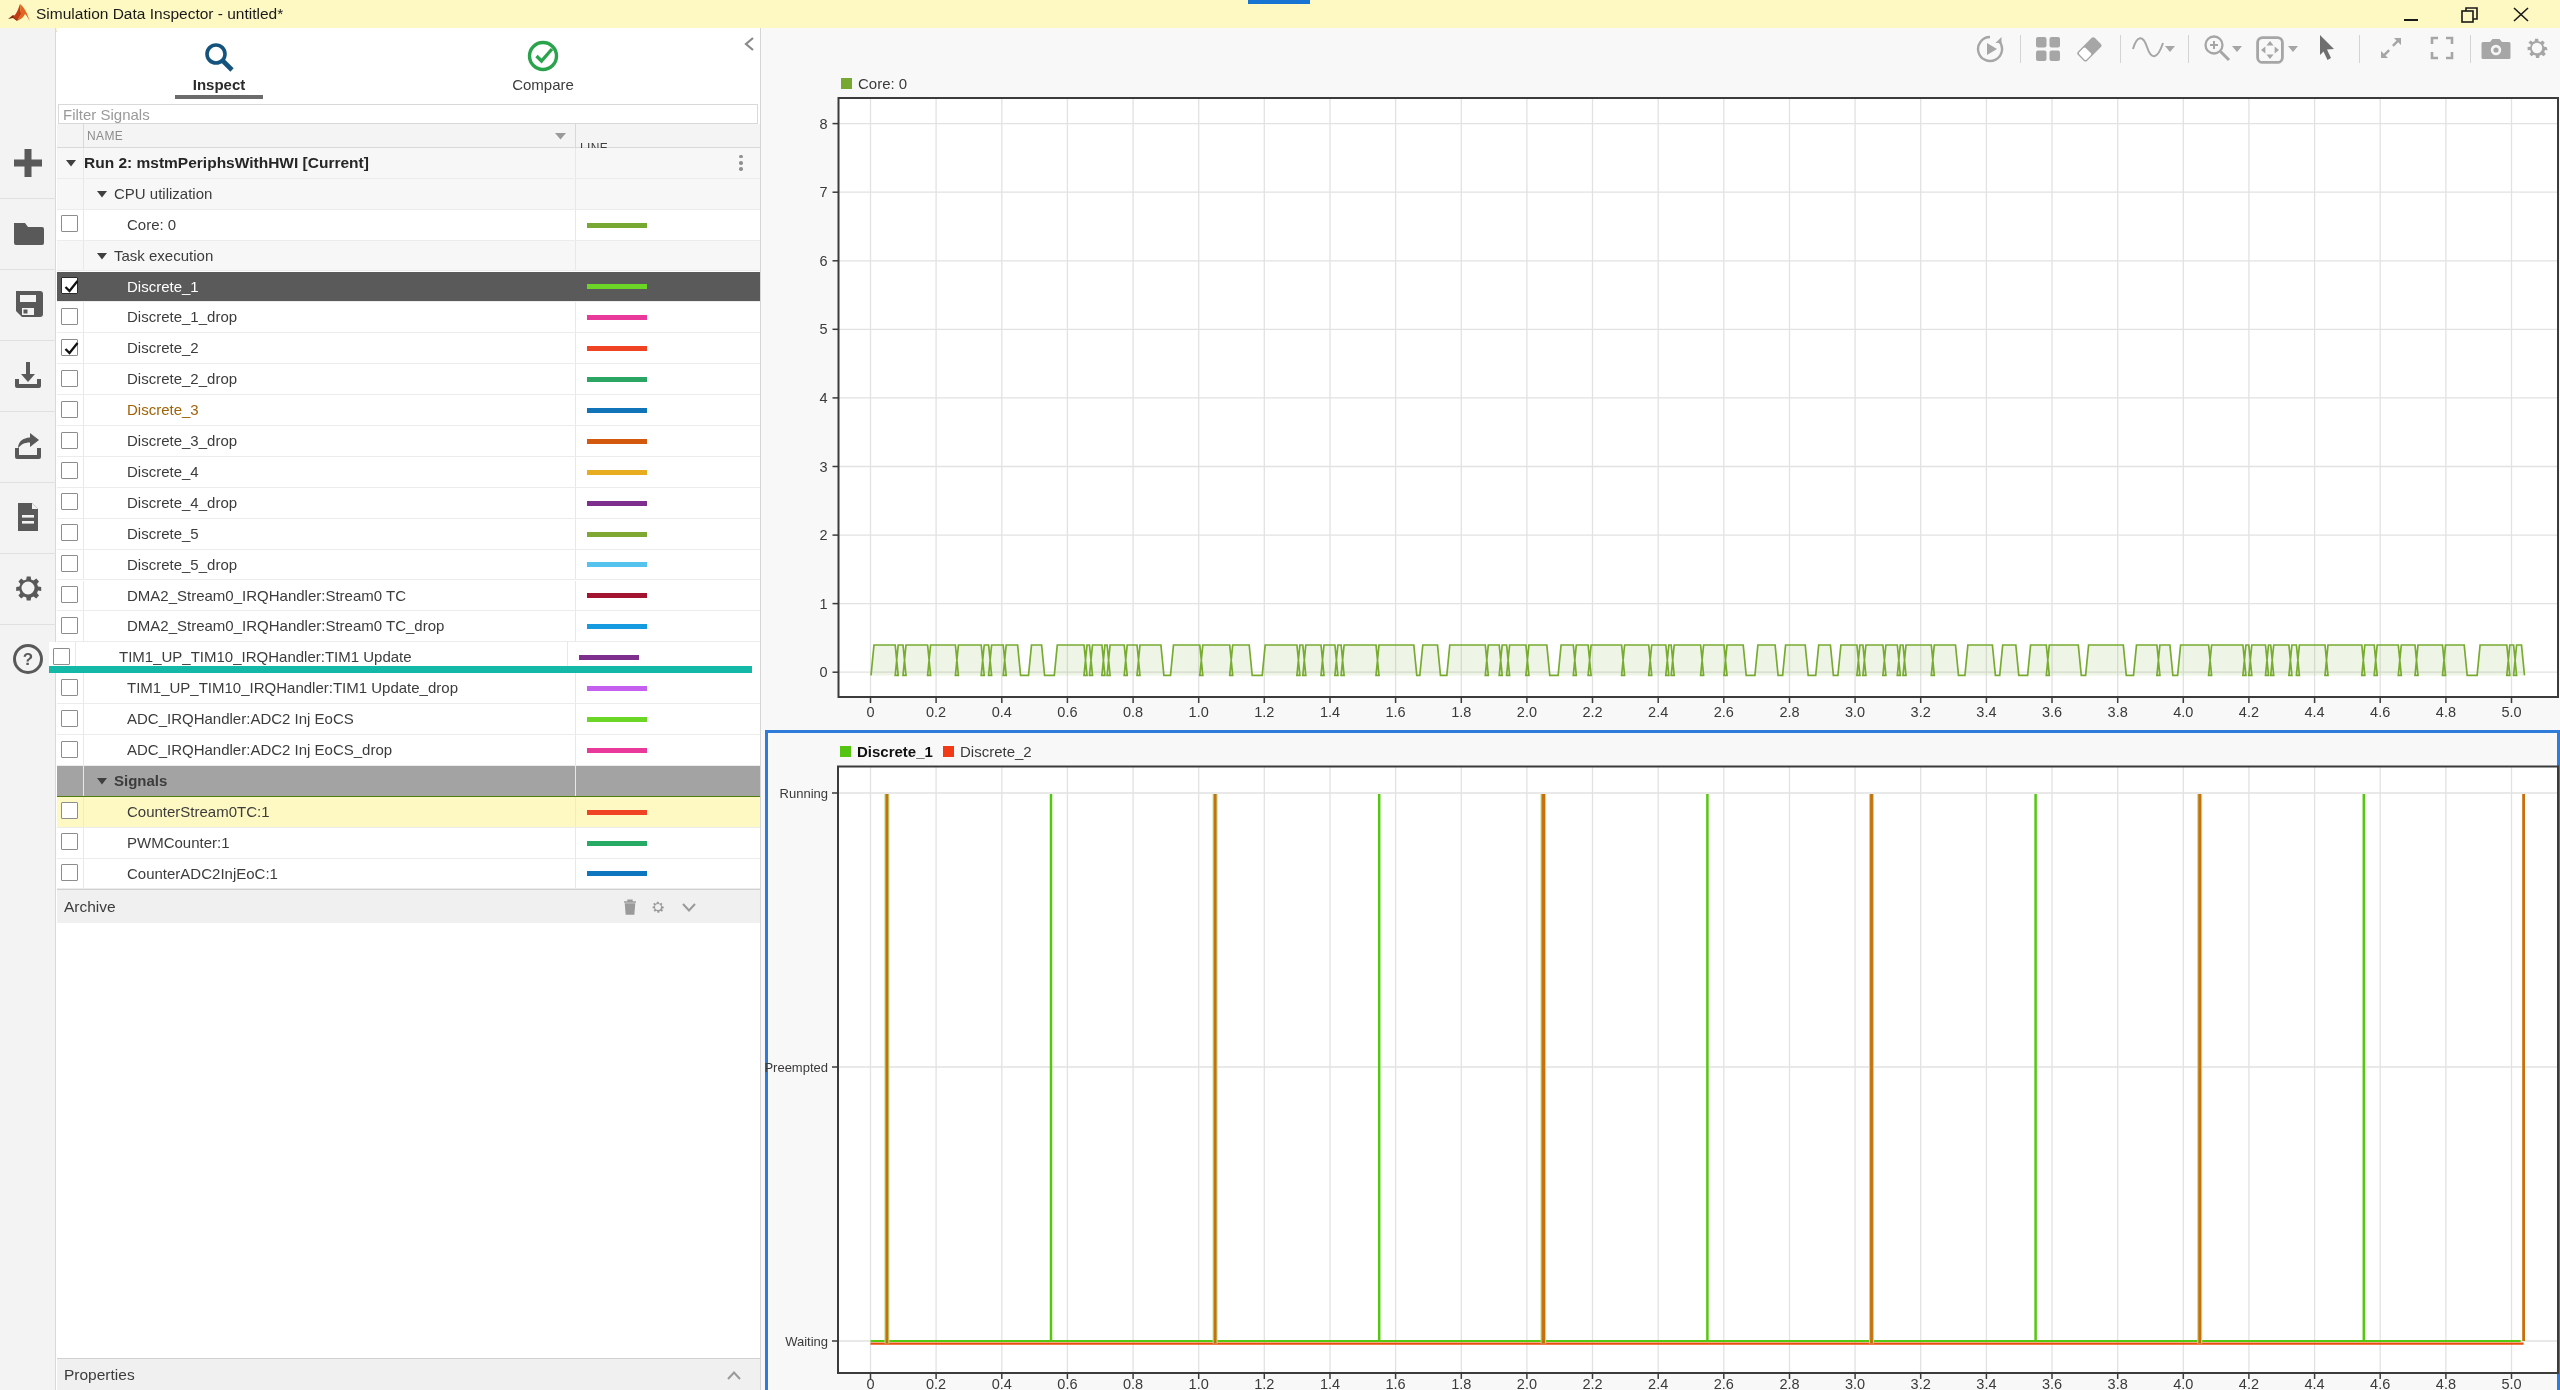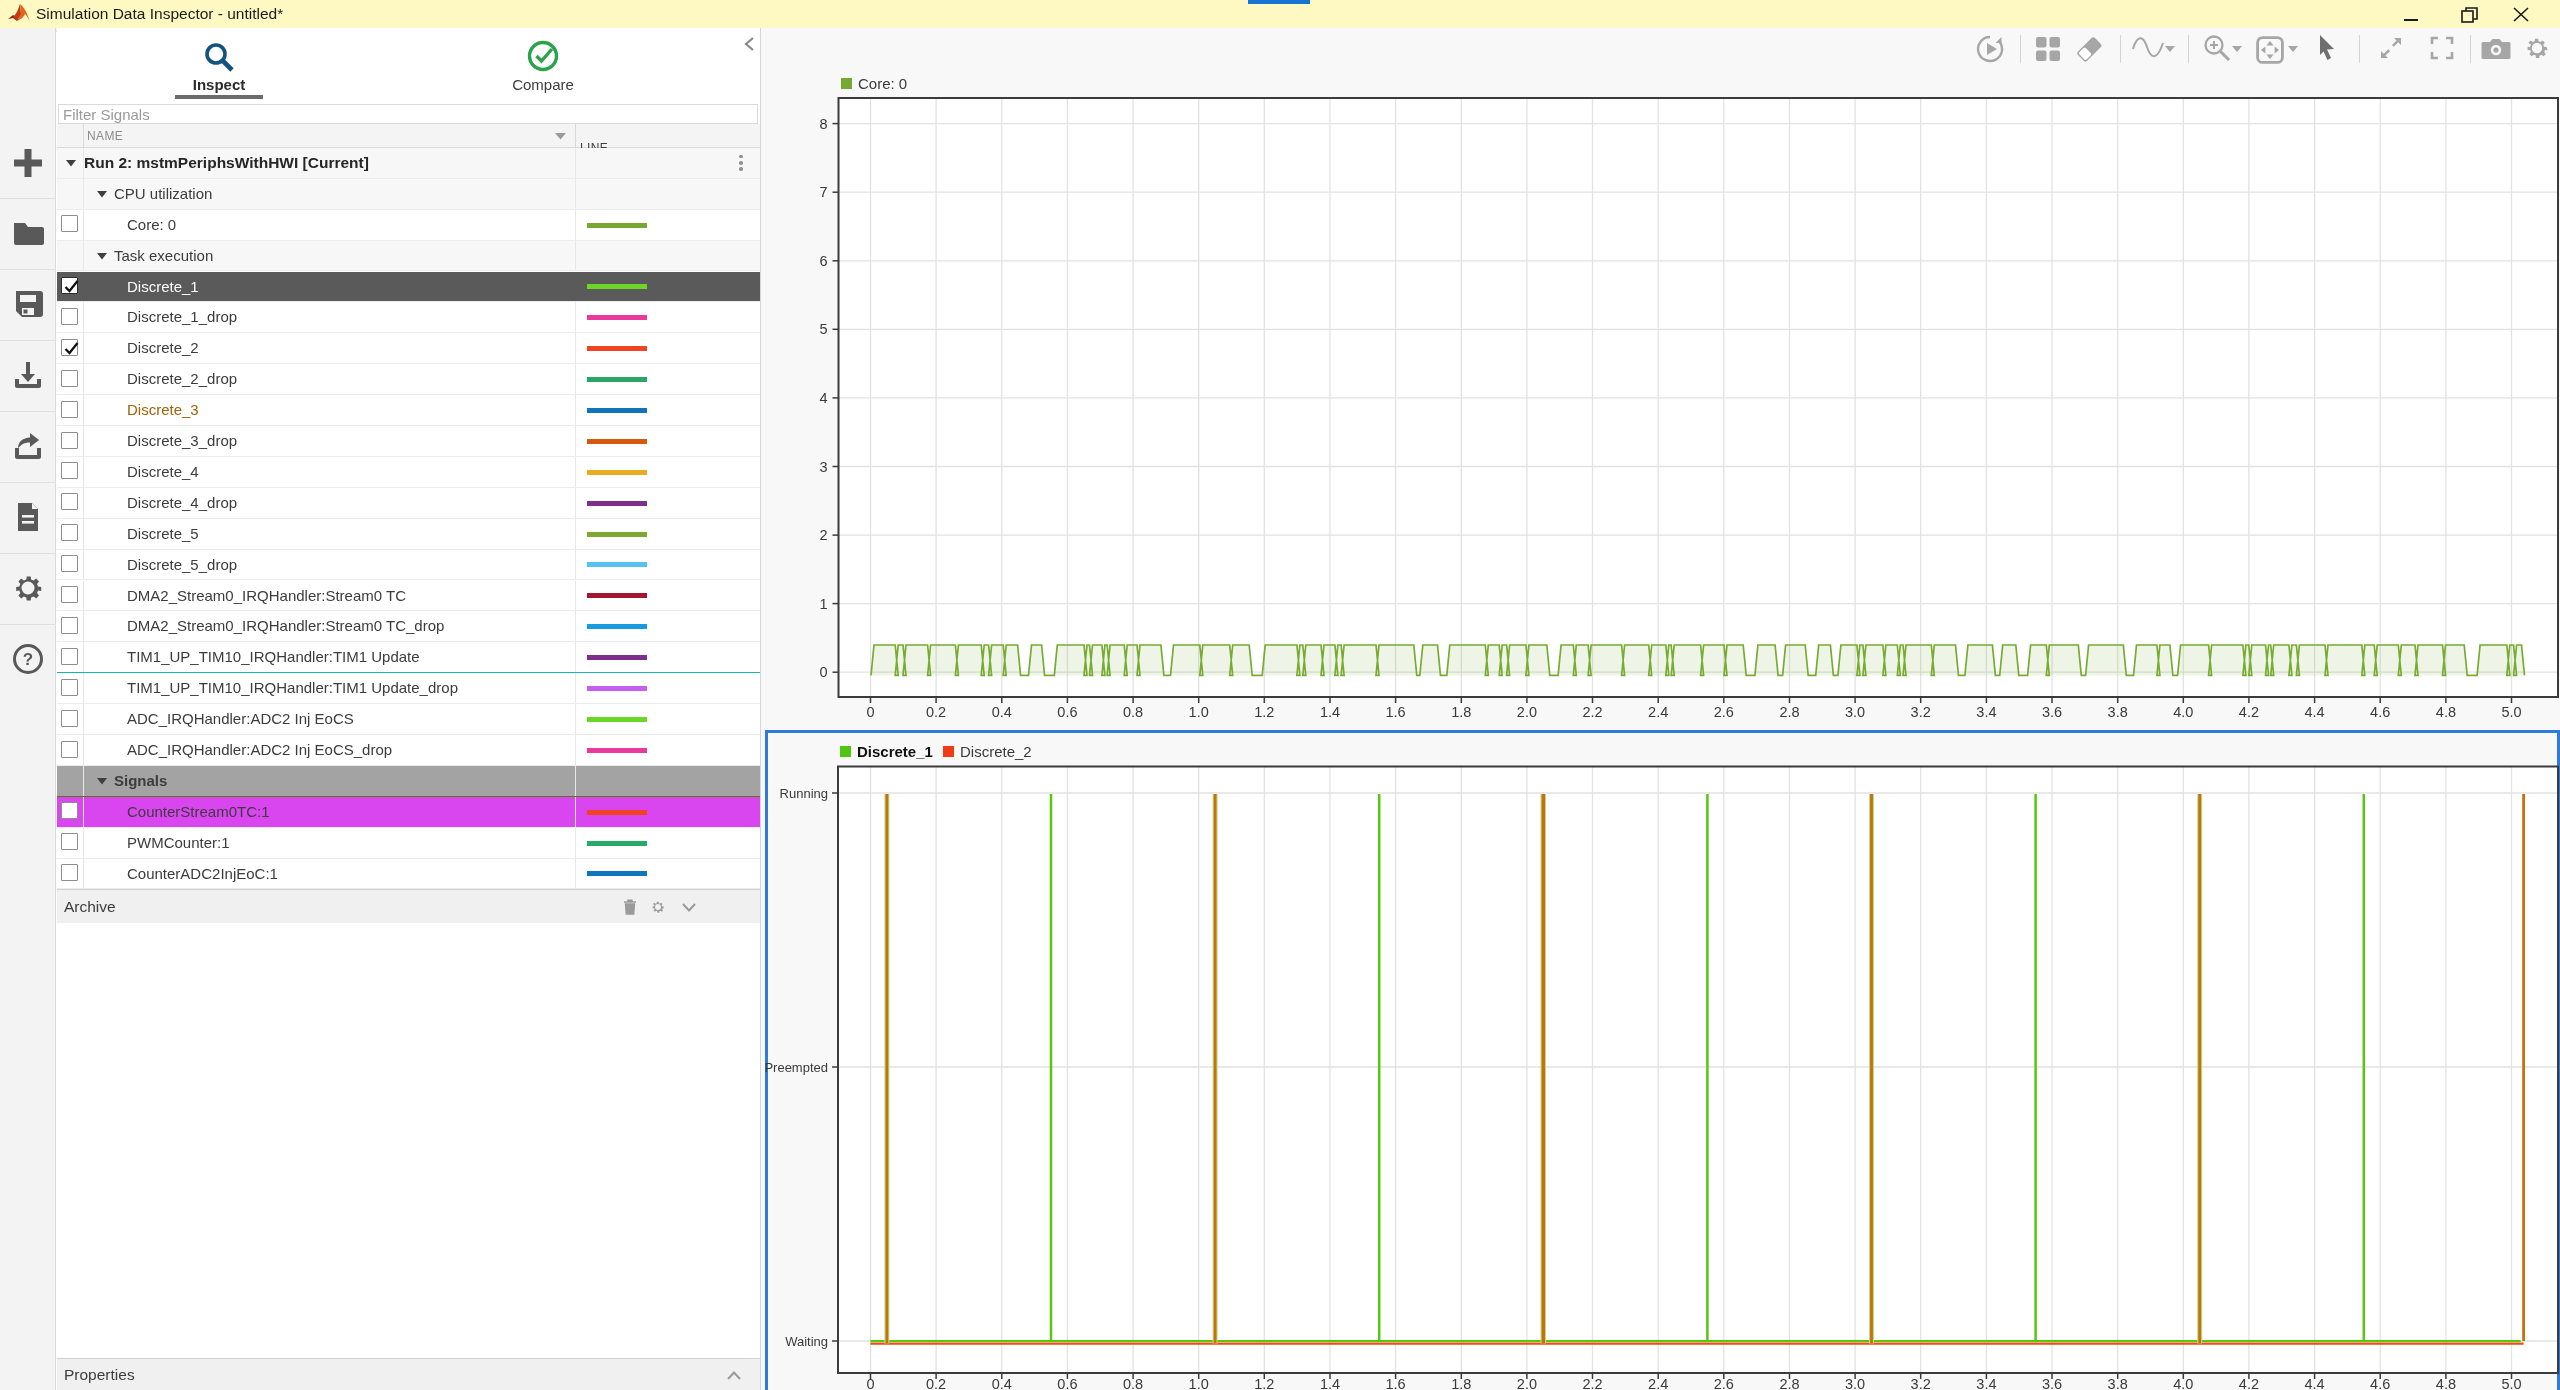--- a/index.html
+++ b/index.html
@@ -222,21 +222,21 @@
     <div style="position:absolute;left:70px;top:0;line-height:30.9px;font-size:15px;color:#3c3c3c;white-space:nowrap">DMA2_Stream0_IRQHandler:Stream0 TC</div>
     <div style="position:absolute;left:530px;top:12.9px;width:60px;height:5px;background:#a21430"></div>
   </div>
 <div style="position:absolute;left:57px;width:703px;top:611.4px;height:30.9px;background:#fff;border-bottom:1px solid #ececec;">
     <div style="position:absolute;left:26px;top:0;bottom:0;width:1px;background:#e8e8e8"></div>
     <div style="position:absolute;left:518px;top:0;bottom:0;width:1px;background:#e8e8e8"></div>
     <div style="position:absolute;left:4px;top:5.5px;width:17px;height:17px;background:#fff;border:1.5px solid #8d8d8d;border-radius:1px;"></div>
     <div style="position:absolute;left:70px;top:0;line-height:30.9px;font-size:15px;color:#3c3c3c;white-space:nowrap">DMA2_Stream0_IRQHandler:Stream0 TC_drop</div>
     <div style="position:absolute;left:530px;top:12.9px;width:60px;height:5px;background:#169be0"></div>
   </div>
-<div style="position:absolute;left:57px;width:703px;top:642.3px;height:30.9px;background:#fff;border-bottom:1px solid #14b8a6;padding-left:48px;">
+<div style="position:absolute;left:49px;width:703px;top:642.3px;height:30.9px;background:#fff;border-bottom:7px solid #14b8a6;padding-left:48px;">
     <div style="position:absolute;left:26px;top:0;bottom:0;width:1px;background:#e8e8e8"></div>
     <div style="position:absolute;left:518px;top:0;bottom:0;width:1px;background:#e8e8e8"></div>
     <div style="position:absolute;left:4px;top:5.5px;width:17px;height:17px;background:#fff;border:1.5px solid #8d8d8d;border-radius:1px;"></div>
     <div style="position:absolute;left:70px;top:0;line-height:30.9px;font-size:15px;color:#3c3c3c;white-space:nowrap">TIM1_UP_TIM10_IRQHandler:TIM1 Update</div>
     <div style="position:absolute;left:530px;top:12.9px;width:60px;height:5px;background:#7e2f8e"></div>
   </div>
 <div style="position:absolute;left:57px;width:703px;top:673.2px;height:30.9px;background:#fff;border-bottom:1px solid #ececec;">
     <div style="position:absolute;left:26px;top:0;bottom:0;width:1px;background:#e8e8e8"></div>
     <div style="position:absolute;left:518px;top:0;bottom:0;width:1px;background:#e8e8e8"></div>
     <div style="position:absolute;left:4px;top:5.5px;width:17px;height:17px;background:#fff;border:1.5px solid #8d8d8d;border-radius:1px;"></div>
@@ -260,21 +260,21 @@
 <div style="position:absolute;left:57px;width:703px;top:765.9px;height:30.9px;background:#a3a3a3;border-bottom:1px solid #4d7c0f;font-weight:bold;">
     <div style="position:absolute;left:26px;top:0;bottom:0;width:1px;background:#e8e8e8"></div>
     <div style="position:absolute;left:518px;top:0;bottom:0;width:1px;background:#e8e8e8"></div>
     <div style="position:absolute;left:40px;top:0">
       <svg width="10" height="7" viewBox="0 0 10 7" style="position:absolute;top:12px;">
         <path d="M0,0 H10 L5,6.5 Z" fill="#3f3f3f"></path>
       </svg>
     </div>
     <div style="position:absolute;left:57px;top:0;line-height:30.9px;font-size:15px;color:#3c3c3c;white-space:nowrap">Signals</div>
   </div>
-<div style="position:absolute;left:57px;width:703px;top:796.8px;height:30.9px;background:#d946ef;border-bottom:1px solid #ececec;">
+<div style="position:absolute;left:57px;width:703px;top:796.8px;height:30.9px;background:#fef9c3;border-bottom:1px solid #ececec;">
     <div style="position:absolute;left:26px;top:0;bottom:0;width:1px;background:#e8e8e8"></div>
     <div style="position:absolute;left:518px;top:0;bottom:0;width:1px;background:#e8e8e8"></div>
     <div style="position:absolute;left:4px;top:5.5px;width:17px;height:17px;background:#fff;border:1.5px solid #8d8d8d;border-radius:1px;"></div>
     <div style="position:absolute;left:70px;top:0;line-height:30.9px;font-size:15px;color:#3c3c3c;white-space:nowrap">CounterStream0TC:1</div>
     <div style="position:absolute;left:530px;top:12.9px;width:60px;height:5px;background:#ef4323"></div>
   </div>
 <div style="position:absolute;left:57px;width:703px;top:827.7px;height:30.9px;background:#fff;border-bottom:1px solid #ececec;">
     <div style="position:absolute;left:26px;top:0;bottom:0;width:1px;background:#e8e8e8"></div>
     <div style="position:absolute;left:518px;top:0;bottom:0;width:1px;background:#e8e8e8"></div>
     <div style="position:absolute;left:4px;top:5.5px;width:17px;height:17px;background:#fff;border:1.5px solid #8d8d8d;border-radius:1px;"></div>

